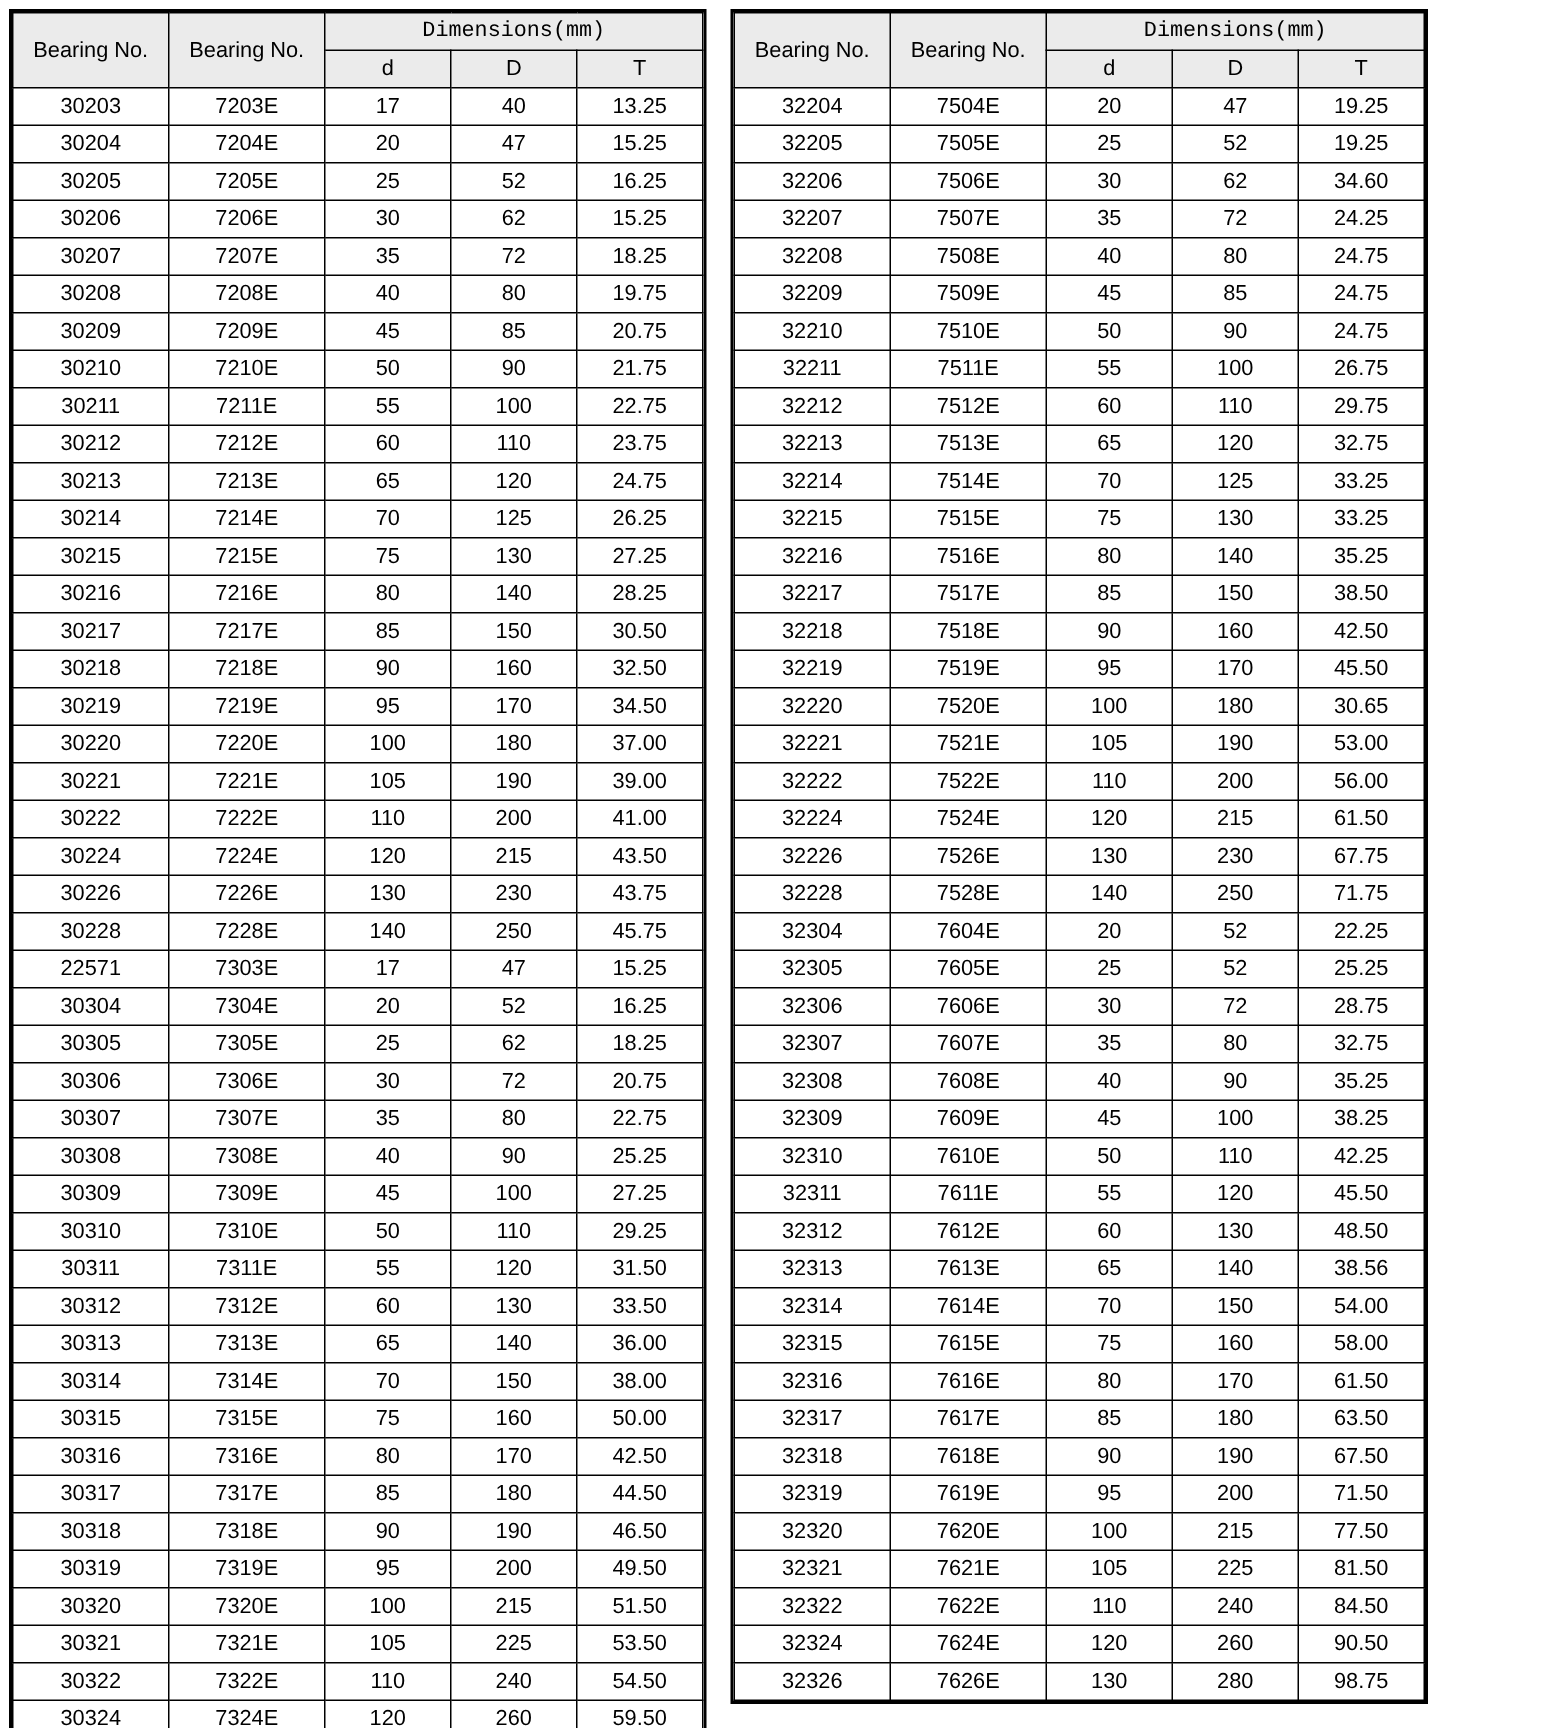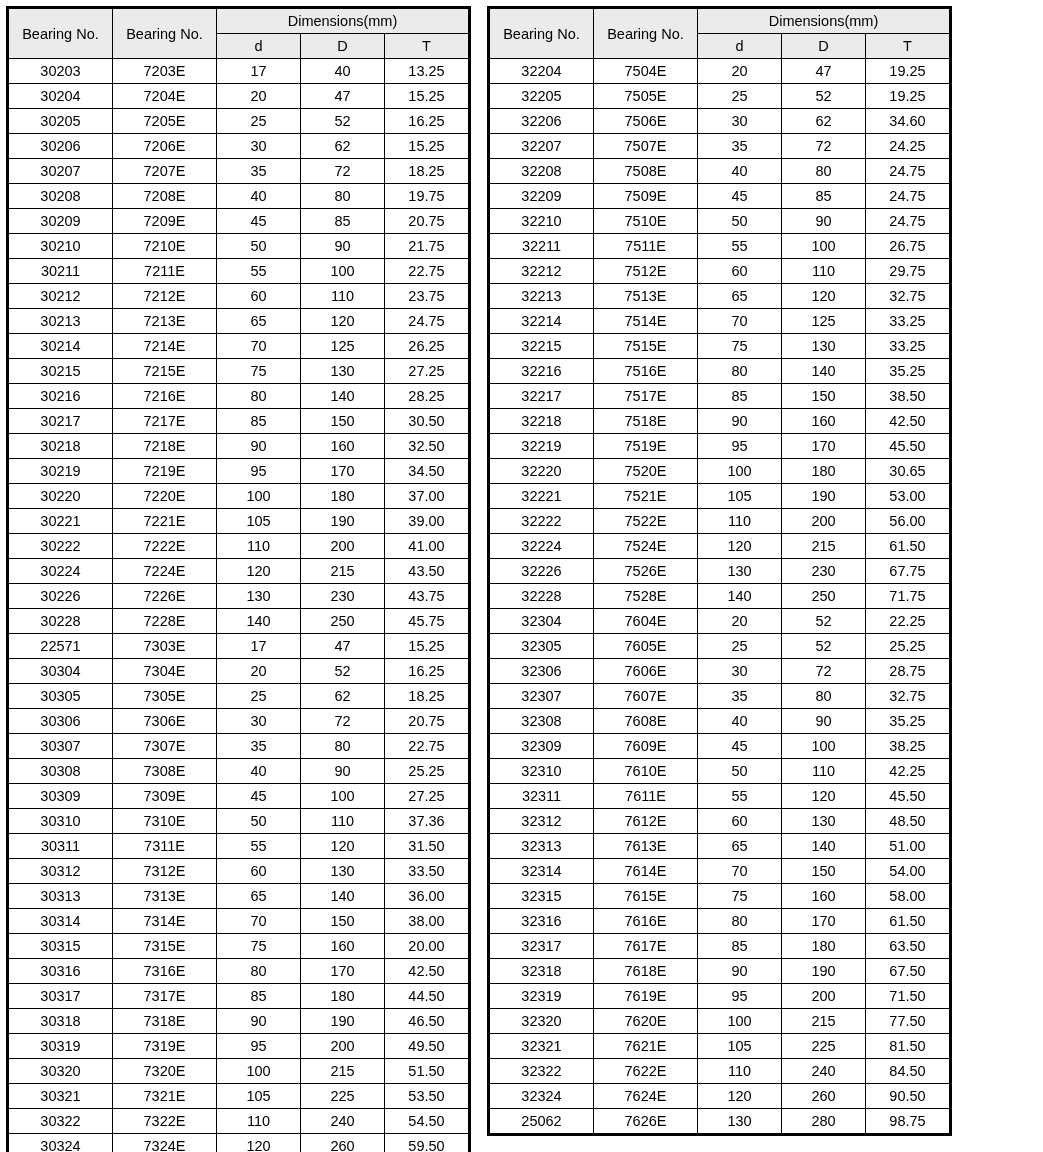--- a/index.html
+++ b/index.html
@@ -48,21 +48,21 @@
   col.c-no1 { width: 104px; }
   col.c-no2 { width: 104px; }
   col.c-d   { width: 84px; }
   col.c-D   { width: 84px; }
   col.c-T   { width: 84px; }
 
   .outer-border {
     border: 2px solid #000000;
     display: inline-block;
   }
-  .hdr-dims { font-size: 14.5px; }
+  .hdr-dims { font-size: 14.5px; font-family: Liberation Mono, monospace; }
   .hdr-sub { font-size: 14.5px; }
 </style>
 </head>
 <body>
 
 <div class="page">
 
   <div class="outer-border">
     <table class="bearing-table">
       <colgroup>
@@ -293,21 +293,21 @@
             <td>7309E</td>
             <td>45</td>
             <td>100</td>
             <td>27.25</td>
           </tr>
           <tr>
             <td>30310</td>
             <td>7310E</td>
             <td>50</td>
             <td>110</td>
-            <td>37.36</td>
+            <td>29.25</td>
           </tr>
           <tr>
             <td>30311</td>
             <td>7311E</td>
             <td>55</td>
             <td>120</td>
             <td>31.50</td>
           </tr>
           <tr>
             <td>30312</td>
@@ -328,21 +328,21 @@
             <td>7314E</td>
             <td>70</td>
             <td>150</td>
             <td>38.00</td>
           </tr>
           <tr>
             <td>30315</td>
             <td>7315E</td>
             <td>75</td>
             <td>160</td>
-            <td>20.00</td>
+            <td>50.00</td>
           </tr>
           <tr>
             <td>30316</td>
             <td>7316E</td>
             <td>80</td>
             <td>170</td>
             <td>42.50</td>
           </tr>
           <tr>
             <td>30317</td>
@@ -634,21 +634,21 @@
             <td>7612E</td>
             <td>60</td>
             <td>130</td>
             <td>48.50</td>
           </tr>
           <tr>
             <td>32313</td>
             <td>7613E</td>
             <td>65</td>
             <td>140</td>
-            <td>51.00</td>
+            <td>38.56</td>
           </tr>
           <tr>
             <td>32314</td>
             <td>7614E</td>
             <td>70</td>
             <td>150</td>
             <td>54.00</td>
           </tr>
           <tr>
             <td>32315</td>
@@ -707,21 +707,21 @@
             <td>84.50</td>
           </tr>
           <tr>
             <td>32324</td>
             <td>7624E</td>
             <td>120</td>
             <td>260</td>
             <td>90.50</td>
           </tr>
           <tr>
-            <td>25062</td>
+            <td>32326</td>
             <td>7626E</td>
             <td>130</td>
             <td>280</td>
             <td>98.75</td>
           </tr>
         </tbody>
     </table>
   </div>
 
 </div>

